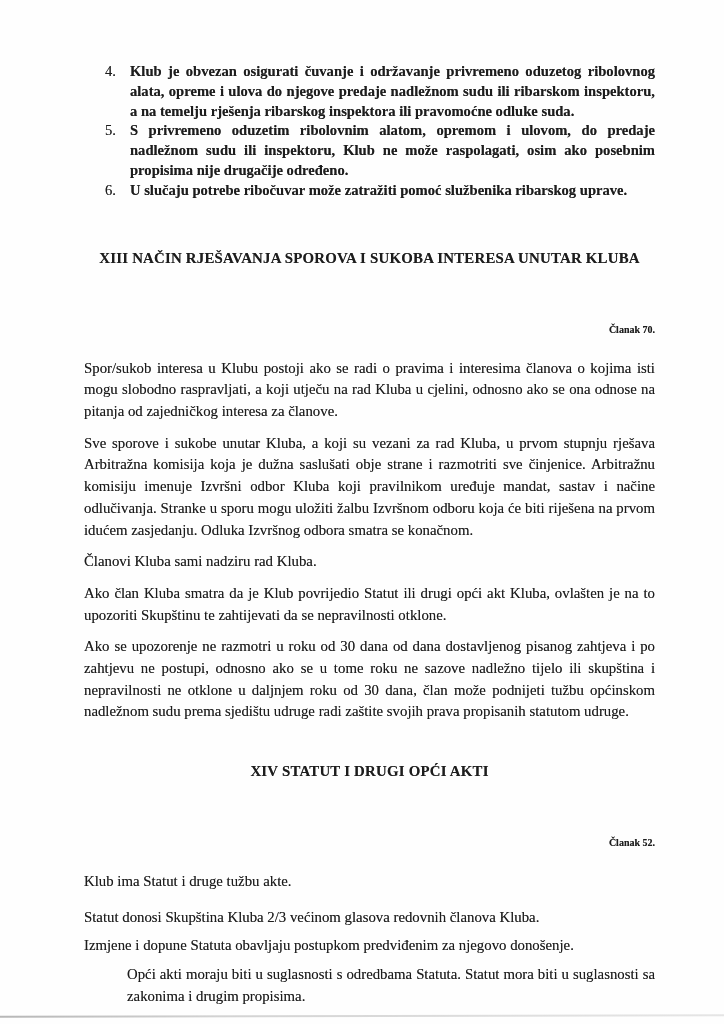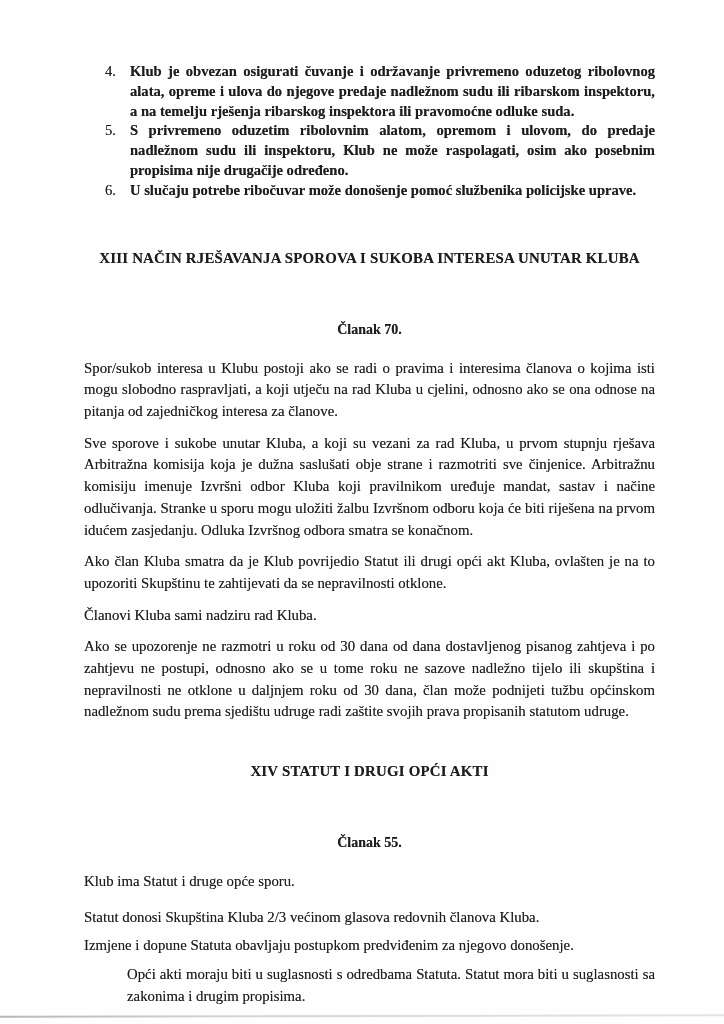--- a/index.html
+++ b/index.html
@@ -46,23 +46,23 @@
     font-size: 14.9px;
     font-weight: bold;
     text-align: center;
     line-height: 21px;
     letter-spacing: 0.2px;
   }
   .sh-13 { margin-top: 47px; }
   .sh-14 { margin-top: 38px; }
   .article-heading {
     margin: 50px 0 0 0;
-    font-size: 14px;
+    font-size: 10px;
     font-weight: bold;
-    text-align: center;
+    text-align: right;
     line-height: 21px;
   }
   .para {
     margin: 10px 0 0 0;
     text-align: justify;
     line-height: 21.7px;
   }
   .mt12 { margin-top: 18px; }
   .mt14 { margin-top: 14px; }
   .mt8  { margin-top: 8px; margin-left: 43px; }
@@ -93,39 +93,39 @@
       <div class="list-item">
         <span class="li-num">4.</span>
         <span class="li-text">Klub je obvezan osigurati čuvanje i održavanje privremeno oduzetog ribolovnog alata, opreme i ulova do njegove predaje nadležnom sudu ili ribarskom inspektoru, a na temelju rješenja ribarskog inspektora ili pravomoćne odluke suda.</span>
       </div>
       <div class="list-item">
         <span class="li-num">5.</span>
         <span class="li-text">S privremeno oduzetim ribolovnim alatom, opremom i ulovom, do predaje nadležnom sudu ili inspektoru, Klub ne može raspolagati, osim ako posebnim propisima nije drugačije određeno.</span>
       </div>
       <div class="list-item">
         <span class="li-num">6.</span>
-        <span class="li-text">U slučaju potrebe ribočuvar može donošenje pomoć službenika policijske uprave.</span>
+        <span class="li-text">U slučaju potrebe ribočuvar može zatražiti pomoć službenika ribarskog uprave.</span>
       </div>
     </div>
 
     <h1 class="section-heading sh-13">XIII NAČIN RJEŠAVANJA SPOROVA I SUKOBA INTERESA UNUTAR KLUBA</h1>
 
     <h2 class="article-heading">Članak 70.</h2>
 
     <p class="para mt12">Spor/sukob interesa u Klubu postoji ako se radi o pravima i interesima članova o kojima isti mogu slobodno raspravljati, a koji utječu na rad Kluba u cjelini, odnosno ako se ona odnose na pitanja od zajedničkog interesa za članove.</p>
     <p class="para">Sve sporove i sukobe unutar Kluba, a koji su vezani za rad Kluba, u prvom stupnju rješava Arbitražna komisija koja je dužna saslušati obje strane i razmotriti sve činjenice. Arbitražnu komisiju imenuje Izvršni odbor Kluba koji pravilnikom uređuje mandat, sastav i načine odlučivanja. Stranke u sporu mogu uložiti žalbu Izvršnom odboru koja će biti riješena na prvom idućem zasjedanju. Odluka Izvršnog odbora smatra se konačnom.</p>
+    <p class="para">Članovi Kluba sami nadziru rad Kluba.</p>
     <p class="para">Ako član Kluba smatra da je Klub povrijedio Statut ili drugi opći akt Kluba, ovlašten je na to upozoriti Skupštinu te zahtijevati da se nepravilnosti otklone.</p>
-    <p class="para">Članovi Kluba sami nadziru rad Kluba.</p>
     <p class="para">Ako se upozorenje ne razmotri u roku od 30 dana od dana dostavljenog pisanog zahtjeva i po zahtjevu ne postupi, odnosno ako se u tome roku ne sazove nadležno tijelo ili skupština i nepravilnosti ne otklone u daljnjem roku od 30 dana, član može podnijeti tužbu općinskom nadležnom sudu prema sjedištu udruge radi zaštite svojih prava propisanih statutom udruge.</p>
 
     <h1 class="section-heading sh-14">XIV STATUT I DRUGI OPĆI AKTI</h1>
 
-    <h2 class="article-heading">Članak 55.</h2>
+    <h2 class="article-heading">Članak 52.</h2>
 
-    <p class="para mt12">Klub ima Statut i druge opće sporu.</p>
+    <p class="para mt12">Klub ima Statut i druge tužbu akte.</p>
     <p class="para mt14">Statut donosi Skupština Kluba 2/3 većinom glasova redovnih članova Kluba.</p>
     <p class="para mt0">Izmjene i dopune Statuta obavljaju postupkom predviđenim za njegovo donošenje.</p>
     <p class="para mt8">Opći akti moraju biti u suglasnosti s odredbama Statuta. Statut mora biti u suglasnosti sa zakonima i drugim propisima.</p>
 
   </div>
 
   <div class="scan-line"></div>
 </div>
 
 </body></html>

